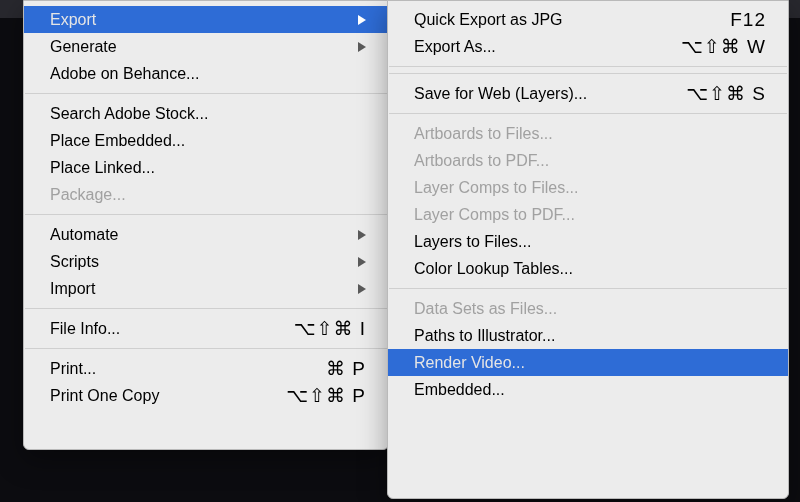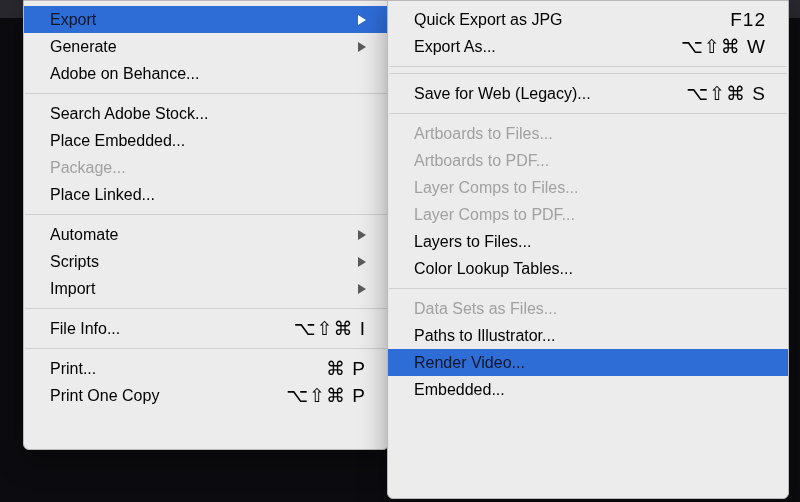--- a/index.html
+++ b/index.html
@@ -9,21 +9,21 @@
     background:linear-gradient(180deg,#28282e 0 18px,#0c0c10 18px 100%);}
   .menu{position:absolute;background:#ececec;border:1px solid #b9b9b9;
     border-radius:6px;box-shadow:0 10px 28px rgba(0,0,0,.35);}
   .menu.main{left:23px;top:0;width:364px;height:448px;border-top-left-radius:0;
     border-top-right-radius:0;}
   .menu.sub{left:387px;top:0;width:400px;height:497px;border-top-left-radius:0;
     border-top-right-radius:0;}
   .item{display:flex;align-items:center;height:27px;padding:0 22px 0 26px;
     cursor:default;user-select:none;}
   .item.disabled{color:#a1a1a1;}
-  .item.hl{background:#2e6cd6;color:#0f172a;}
+  .item.hl{background:#2e6cd6;color:#e5e5e5;}
   .item .label{flex:0 0 auto;}
   .item .spacer{flex:1 1 auto;}
   .item .shortcut{flex:0 0 auto;font-size:19px;letter-spacing:1px;}
   .item .arrow{flex:0 0 auto;width:0;height:0;border-top:5px solid transparent;
     border-bottom:5px solid transparent;border-left:8px solid #5a5a5a;}
   .item.hl .arrow{border-left-color:#fff;}
   .sep{height:1px;background:#cfcfcf;margin:6px 1px;}
   .gap{height:5px;}
 </style>
 </head>
@@ -48,26 +48,26 @@
       </div>
       <div class="sep"></div>
       <div class="item">
         <span class="label">Search Adobe Stock...</span>
         <span class="spacer"></span>
       </div>
       <div class="item">
         <span class="label">Place Embedded...</span>
         <span class="spacer"></span>
       </div>
+      <div class="item">
+        <span class="label">Place Linked...</span>
+        <span class="spacer"></span>
+      </div>
       <div class="item disabled">
         <span class="label">Package...</span>
-        <span class="spacer"></span>
-      </div>
-      <div class="item">
-        <span class="label">Place Linked...</span>
         <span class="spacer"></span>
       </div>
       <div class="sep"></div>
       <div class="item">
         <span class="label">Automate</span>
         <span class="spacer"></span>
         <span class="arrow"></span>
       </div>
       <div class="item">
         <span class="label">Scripts</span>
@@ -105,21 +105,21 @@
         <span class="shortcut">F12</span>
       </div>
       <div class="item">
         <span class="label">Export As...</span>
         <span class="spacer"></span>
         <span class="shortcut">⌥⇧⌘ W</span>
       </div>
       <div class="sep"></div>
       <div class="sep"></div>
       <div class="item">
-        <span class="label">Save for Web (Legacy)...</span>
+        <span class="label">Save for Web (Layers)...</span>
         <span class="spacer"></span>
         <span class="shortcut">⌥⇧⌘ S</span>
       </div>
       <div class="sep"></div>
       <div class="item disabled">
         <span class="label">Artboards to Files...</span>
         <span class="spacer"></span>
       </div>
       <div class="item disabled">
         <span class="label">Artboards to PDF...</span>

